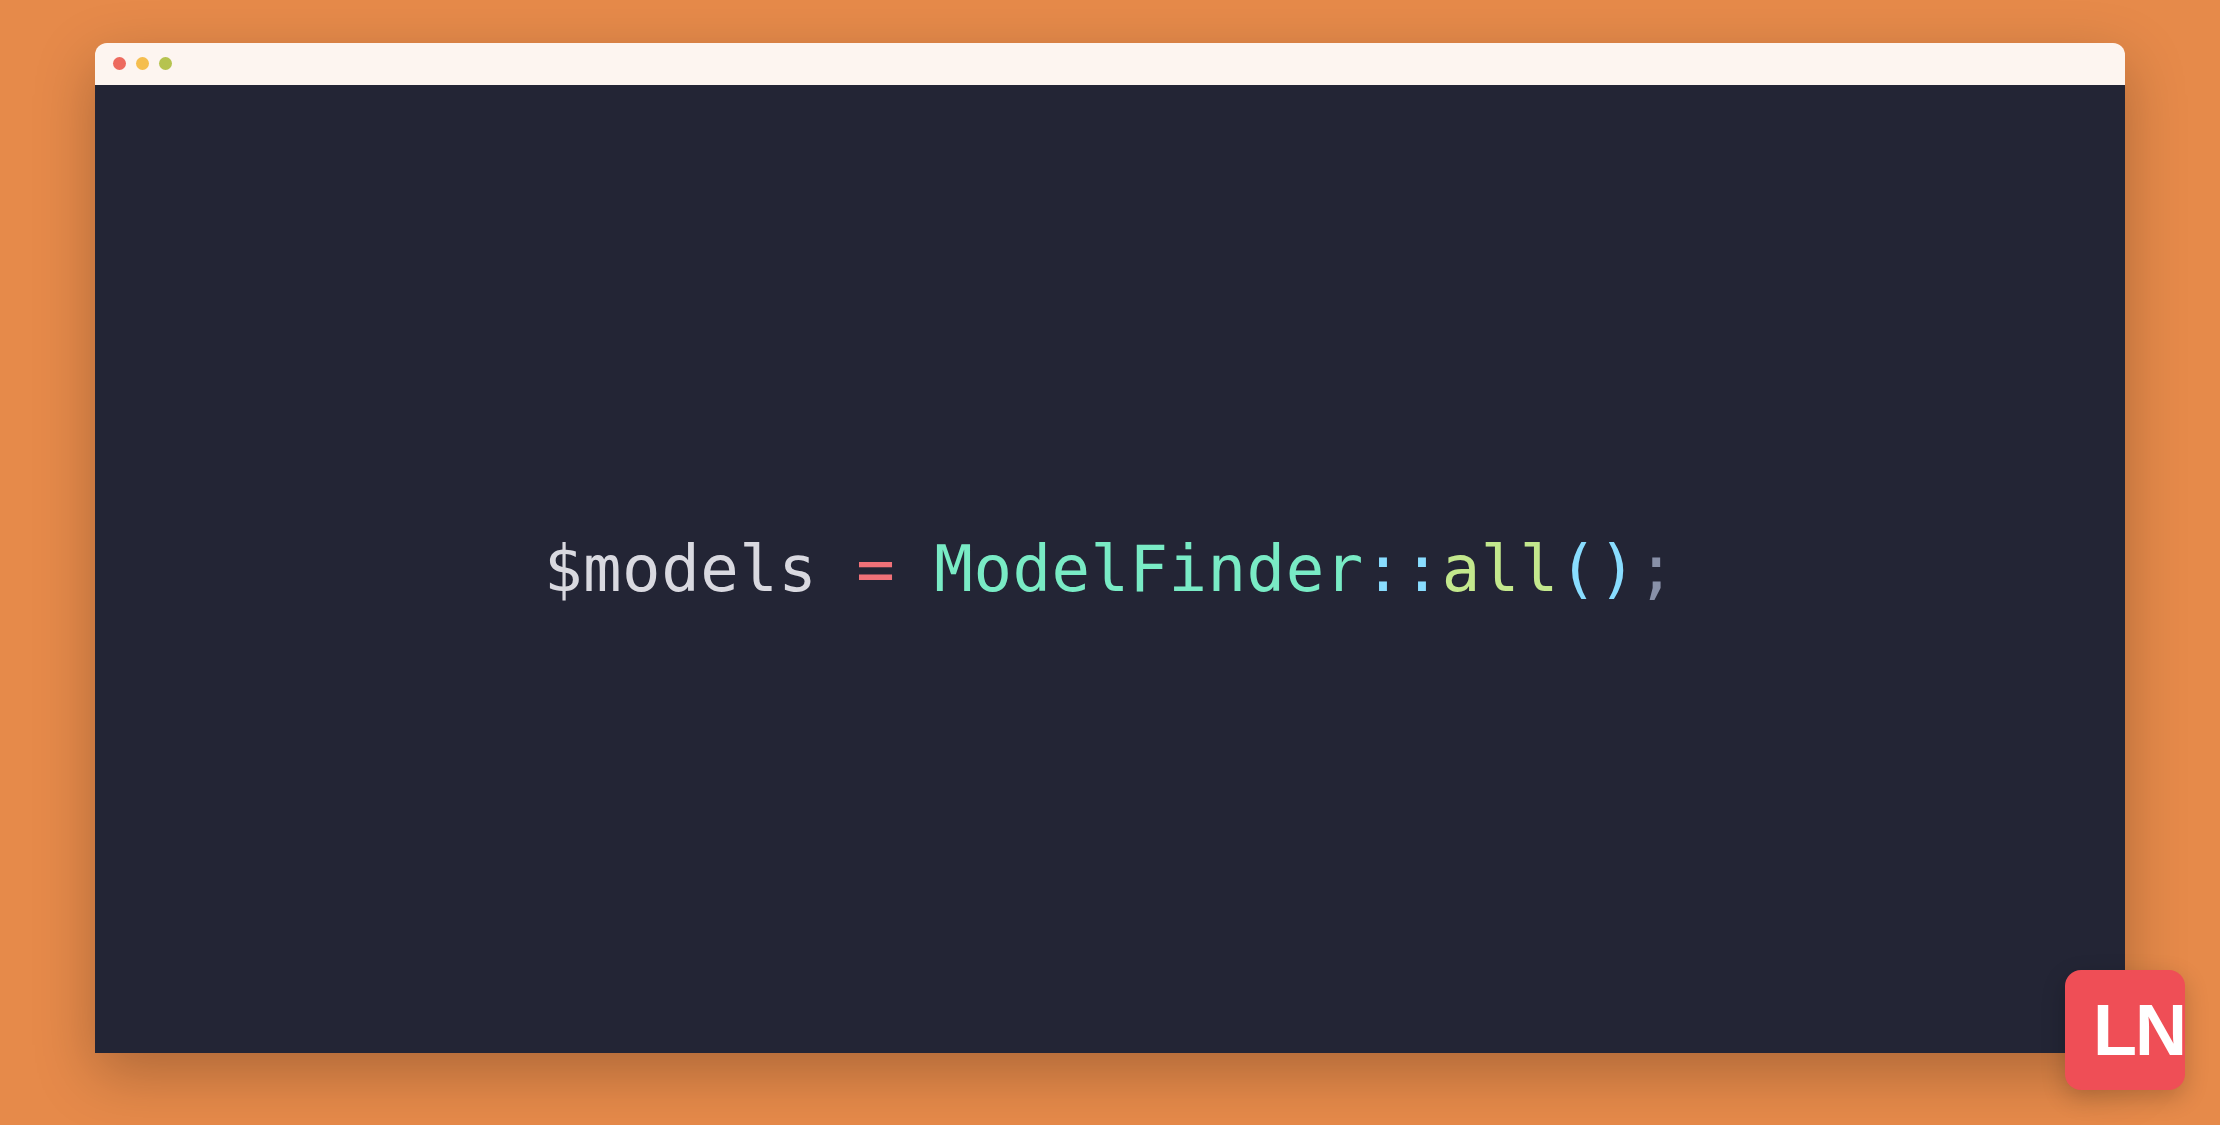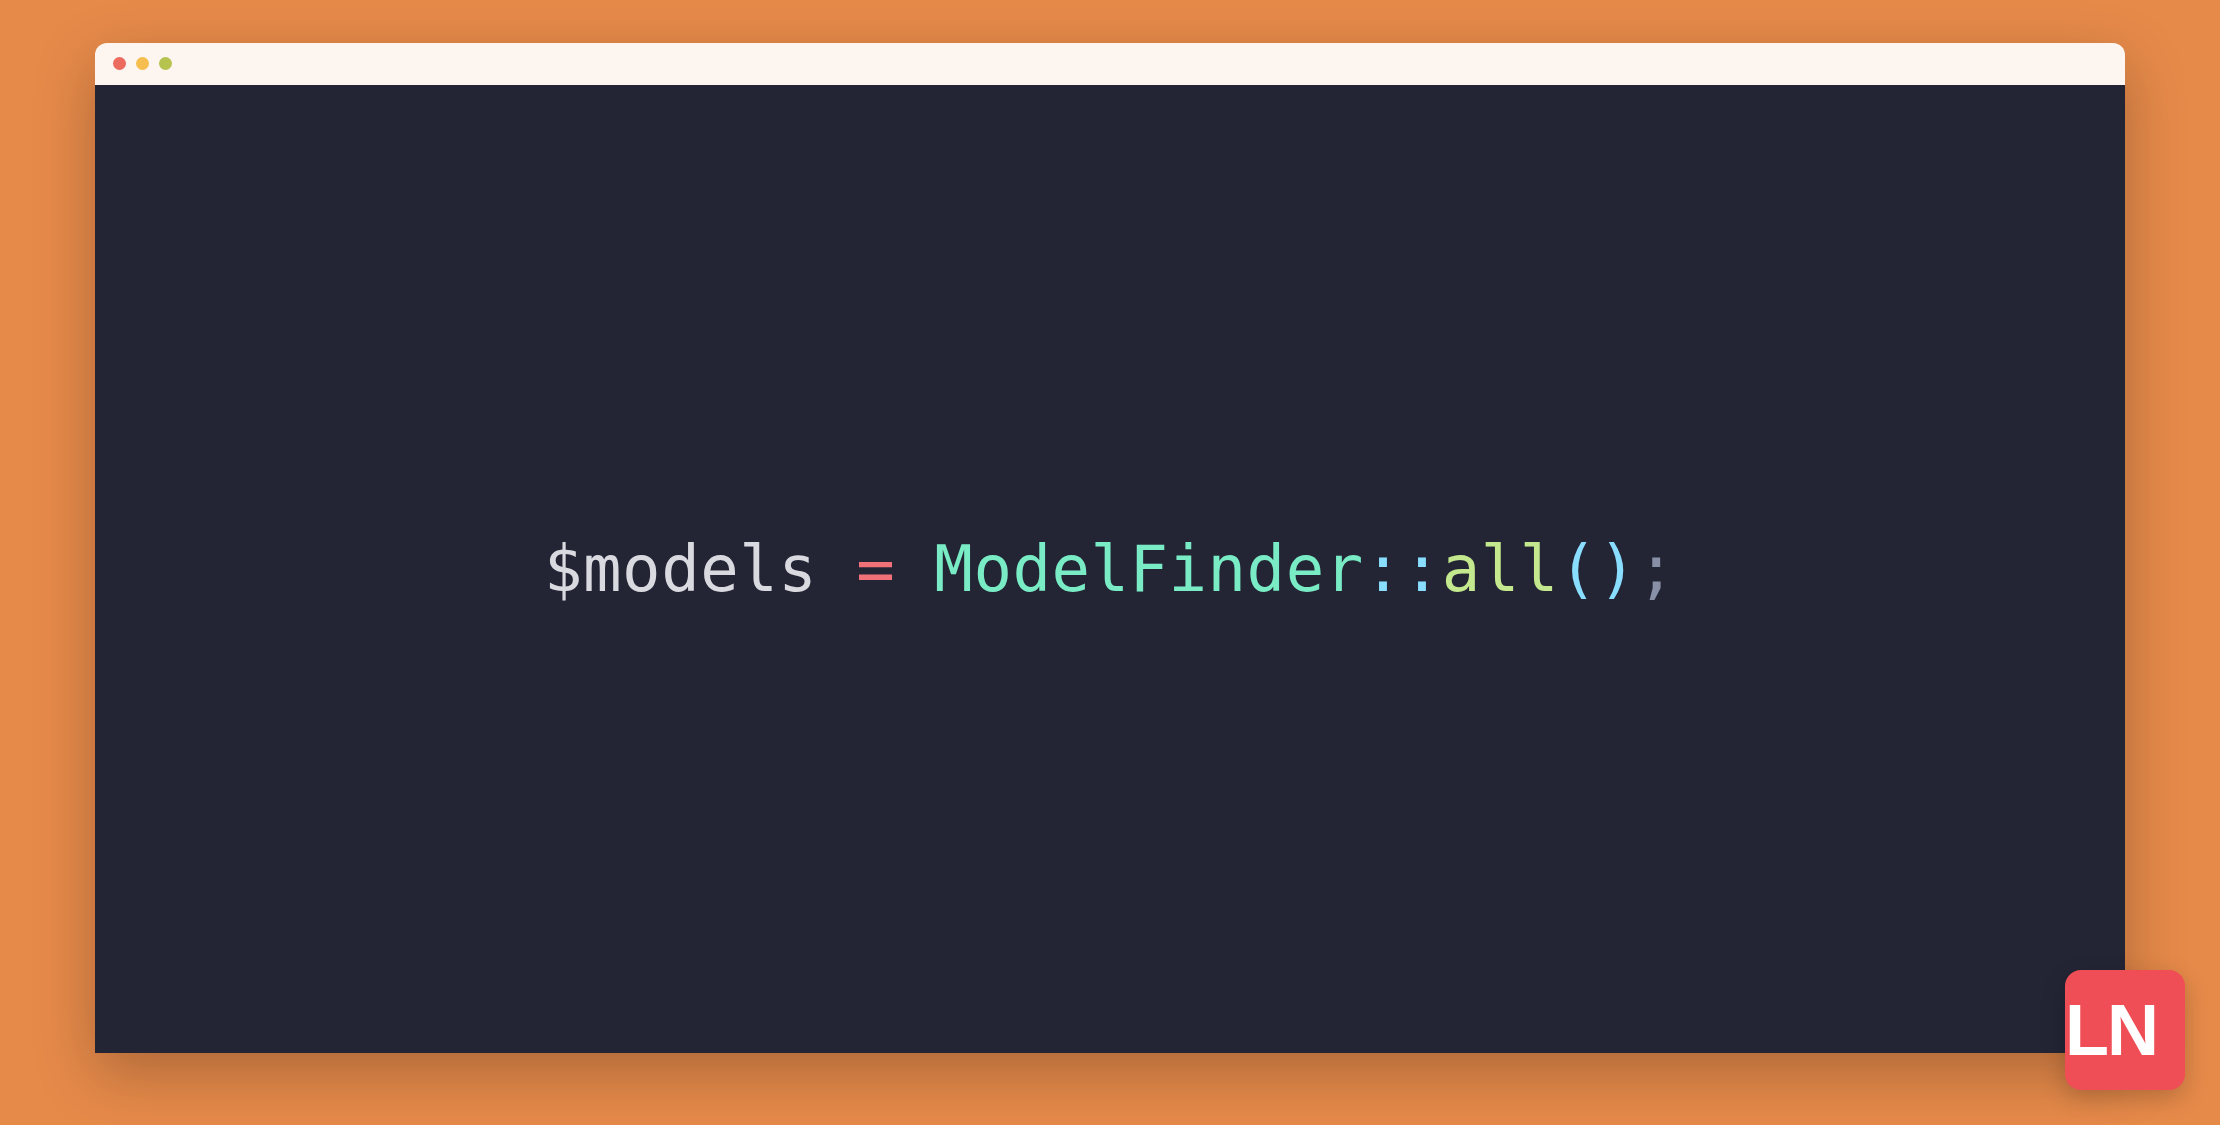--- a/index.html
+++ b/index.html
@@ -65,21 +65,21 @@
     .logo-badge {
       position: absolute;
       bottom: 35px;
       right: 35px;
       width: 120px;
       height: 120px;
       background: #ef4e56;
       border-radius: 16px;
       display: flex;
       align-items: center;
-      justify-content: flex-start;
+      justify-content: flex-end;
       box-shadow: 0 8px 24px rgba(0,0,0,0.2);
     }
     .logo-text {
       font-family: -apple-system, 'Helvetica Neue', Arial, sans-serif;
       font-weight: 700;
       font-size: 72px;
       color: #ffffff;
       letter-spacing: -2px;
       line-height: 1;
     }

